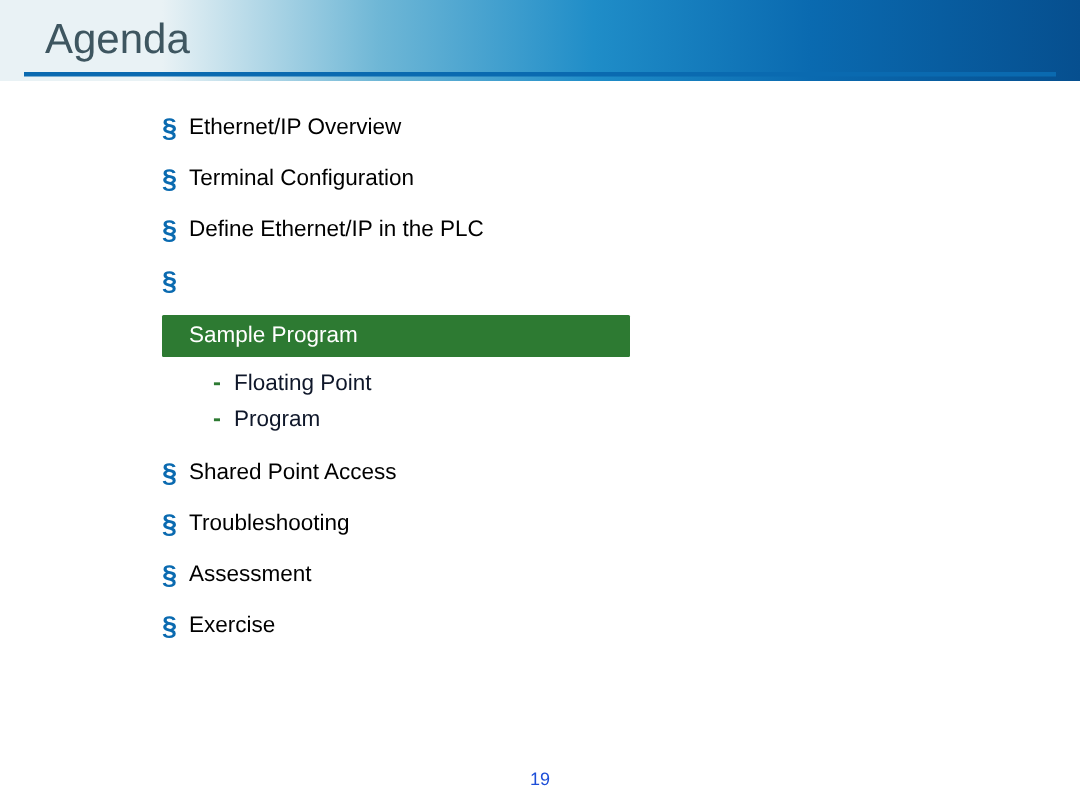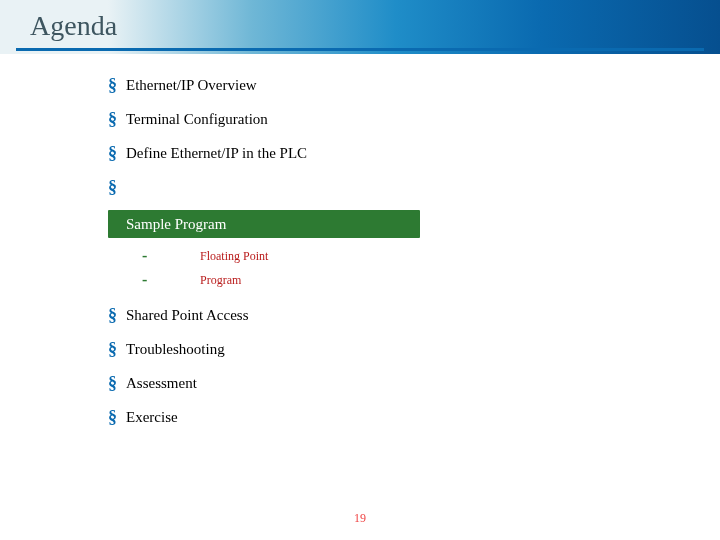--- a/index.html
+++ b/index.html
@@ -9,21 +9,20 @@
     height: 540px;
     font-family: Arial, Helvetica, sans-serif;
     background: #ffffff;
     overflow: hidden;
   }
   .slide {
     position: relative;
     width: 720px;
     height: 540px;
     background: #ffffff;
-    font-family: Liberation Serif, serif;
   }
   .header-bar {
     position: absolute;
     top: 0;
     left: 0;
     width: 720px;
     height: 54px;
     background: linear-gradient(to right, #e9f2f5 0%, #e9f2f5 15%, #6fb7d6 35%, #1f8dc8 55%, #0a6ab0 75%, #064f8f 100%);
   }
   .title {
@@ -91,33 +90,32 @@
   }
   .dash {
     color: #2d7a32;
     font-size: 16px;
     width: 14px;
     flex-shrink: 0;
     line-height: 20px;
     font-weight: bold;
   }
   .subtext {
-    font-size: 12px;
-    color: #b91c1c;
+    font-size: 15px;
+    color: #0f172a;
     line-height: 20px;
-    margin-left: 44px;
   }
   .pagenum {
     position: absolute;
     bottom: 14px;
     left: 0;
     width: 720px;
     text-align: center;
     font-size: 12px;
-    color: #ef4444;
+    color: #1d4ed8;
   }
 </style>
 </head>
 <body>
 
 <div class="slide">
 
   <div class="header-bar"></div>
   <div class="title">Agenda</div>
   <div class="title-underline"></div>

